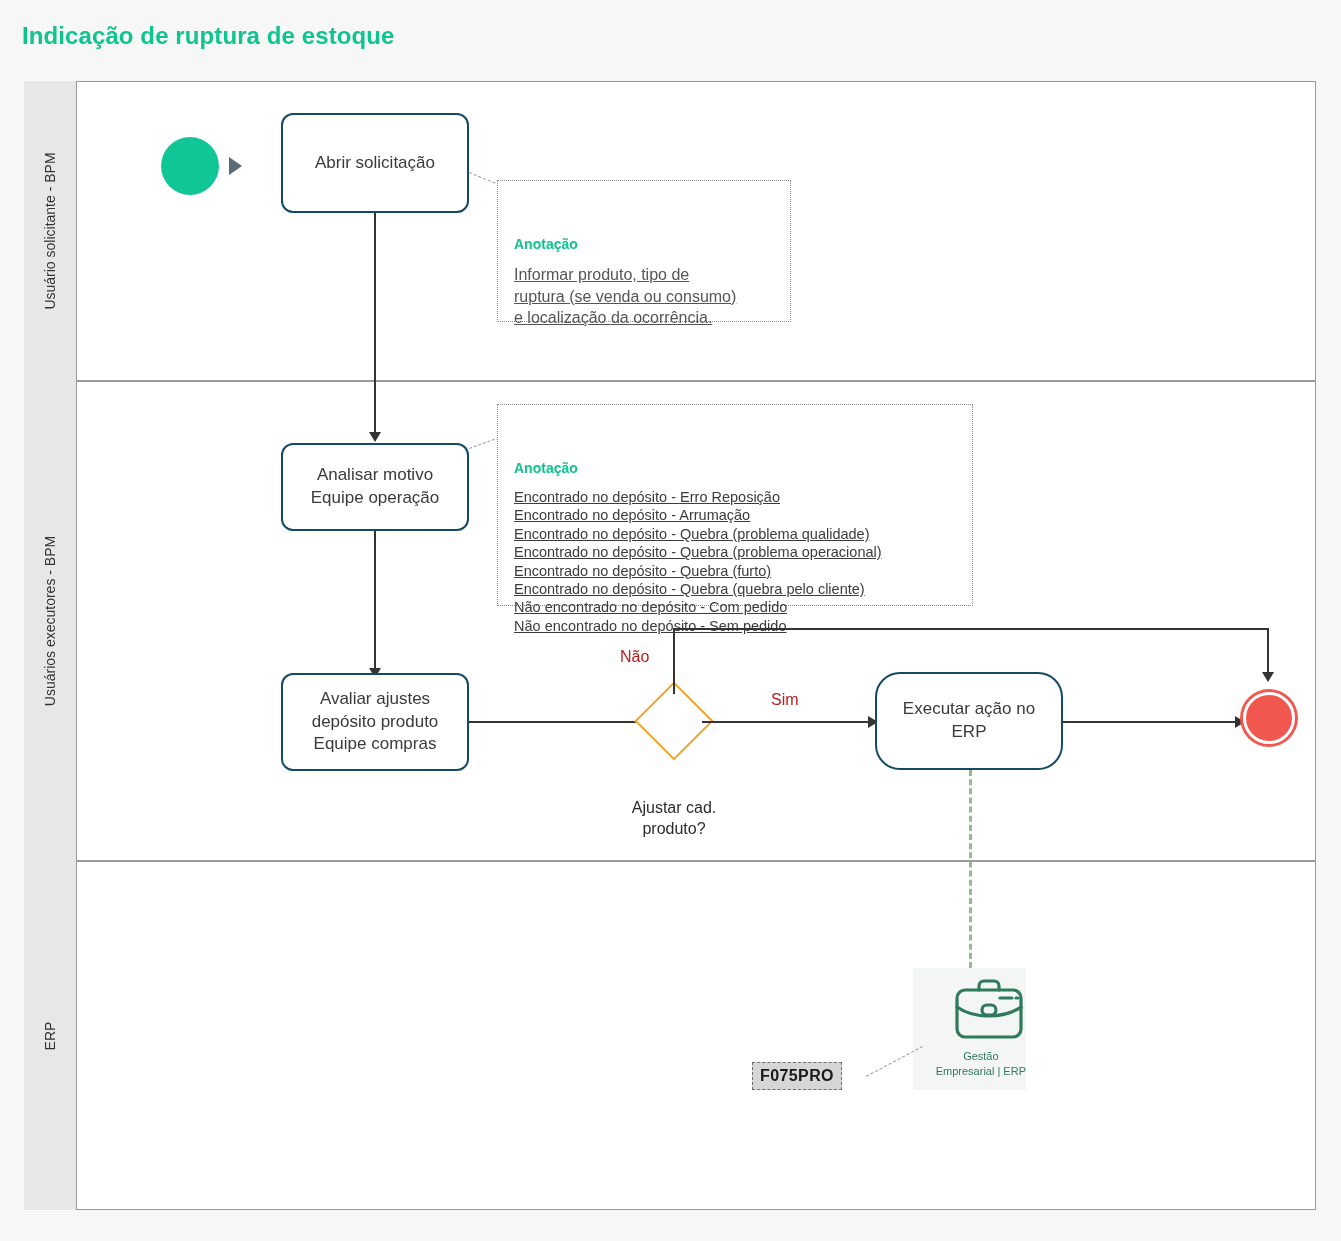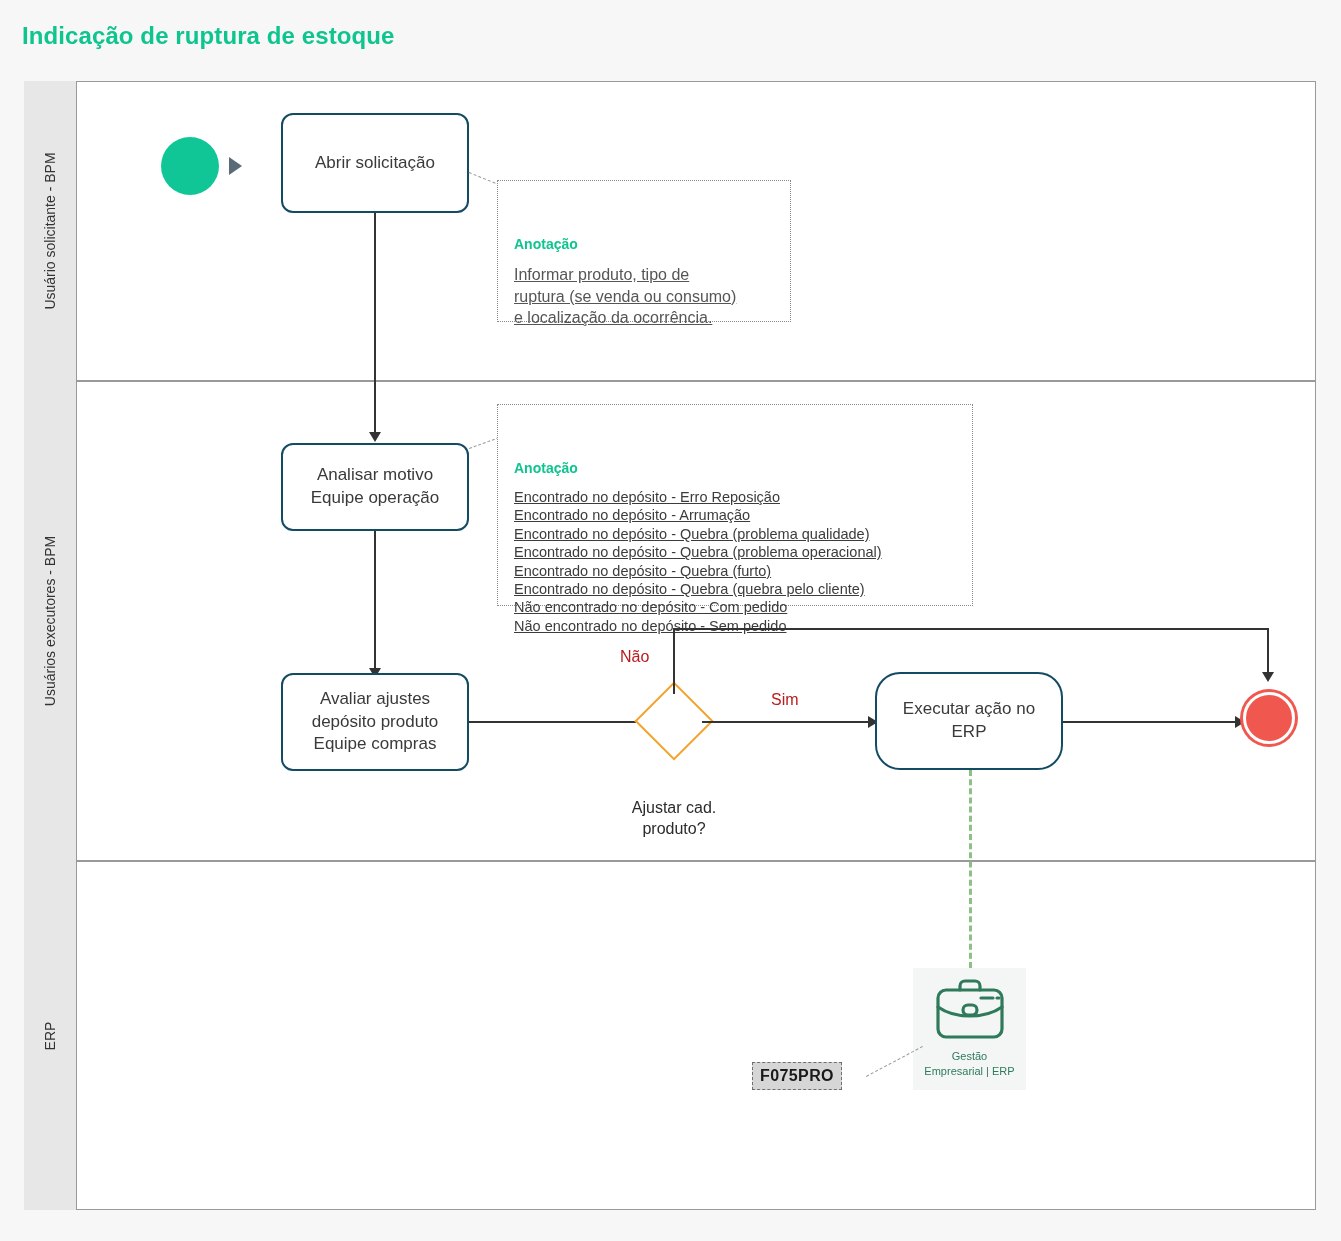--- a/index.html
+++ b/index.html
@@ -168,21 +168,21 @@
   .erp-dashed {
     position: absolute;
     border-left: 3px dashed #8cc084;
   }
   .erp-card {
     position: absolute;
     box-sizing: border-box;
     background: #f4f6f5;
     display: flex;
     flex-direction: column;
-    align-items: center;
+    align-items: flex-end;
     justify-content: flex-start;
     padding-top: 9px;
   }
   .erp-card-label {
     font-size: 11px;
     color: #2f7a5b;
     text-align: center;
     line-height: 1.35;
     white-space: pre-line;
     margin-top: 2px;

